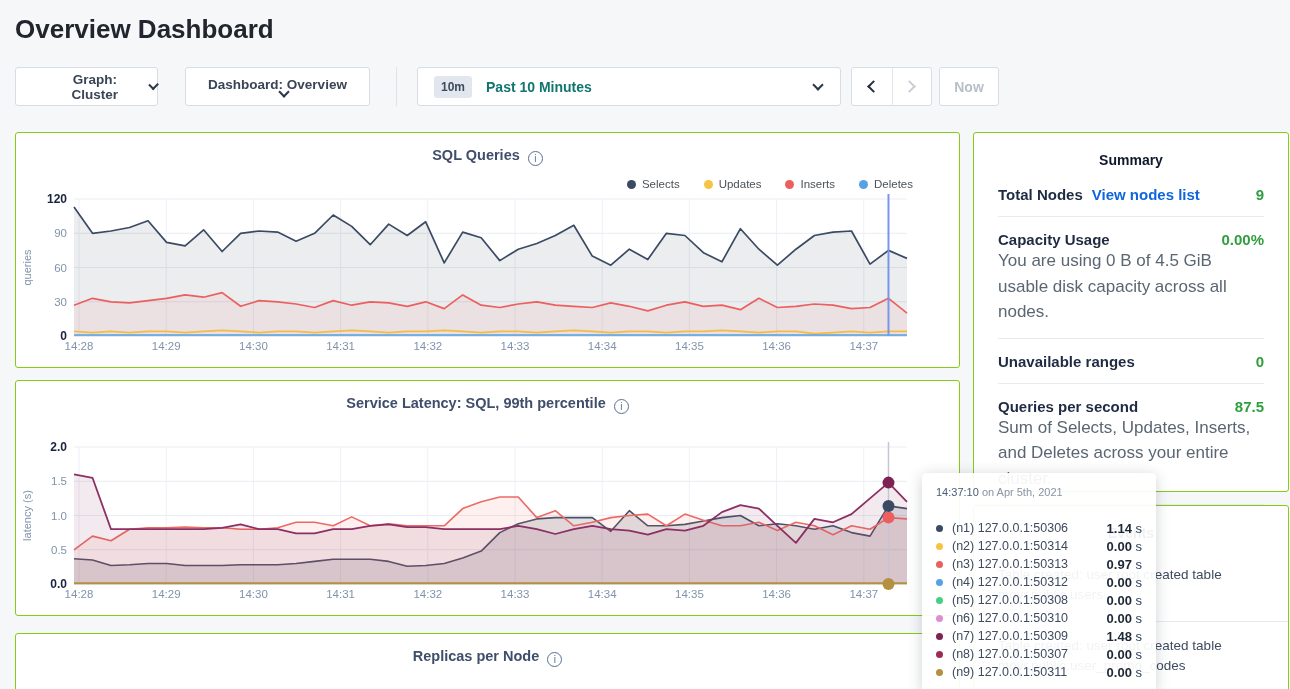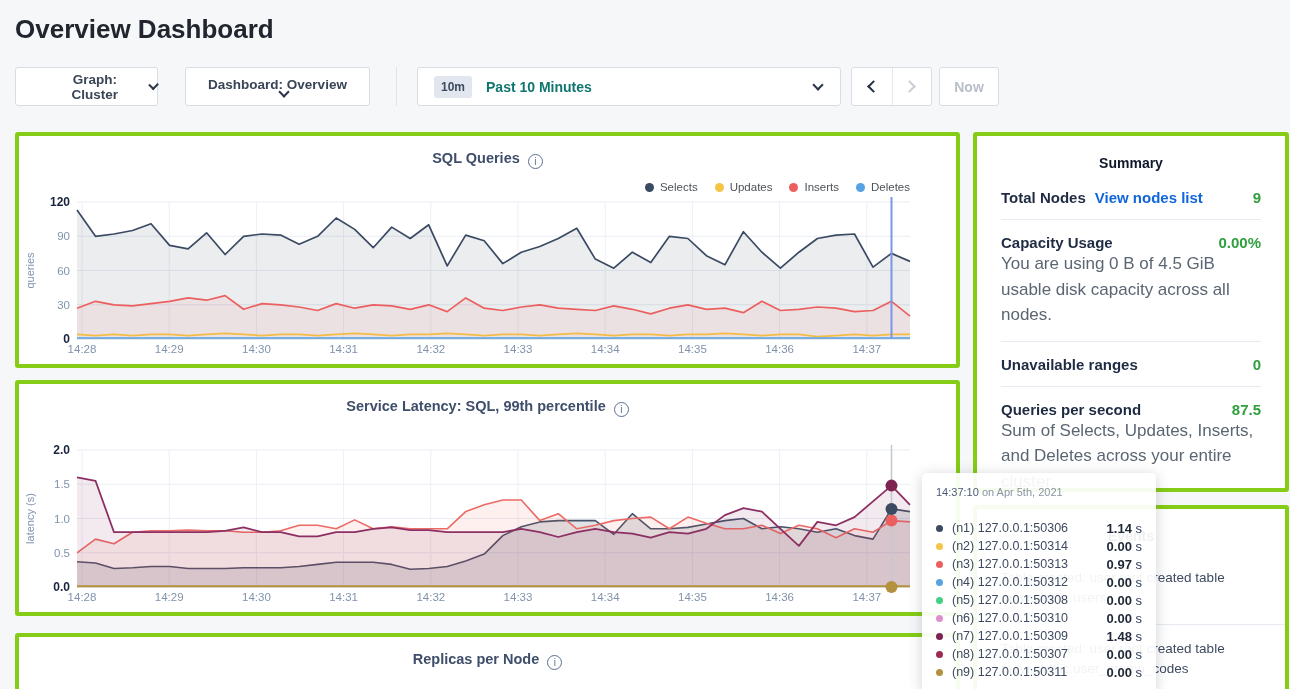--- a/index.html
+++ b/index.html
@@ -29,30 +29,30 @@
                  border:1px solid #d8dde5; border-radius:3px; display:flex; }
   .arrow-btn { width:40px; height:100%; display:flex; align-items:center; justify-content:center;
                background:none; border:none; cursor:pointer; }
   .arrow-btn + .arrow-btn { border-left:1px solid #e4e8ee; }
   .arr { width:9px; height:9px; border-right:2.5px solid #242f42; border-bottom:2.5px solid #242f42; }
   .arr.left  { transform:rotate(135deg); margin-left:4px; }
   .arr.right { transform:rotate(-45deg); margin-right:4px; border-color:#c9ced6; }
   .now-btn { left:939px; width:60px; color:#b9bfc8; font-size:14px; }
 
   
-  .panel { position:absolute; background:#fff; border:4px solid #84cc16; border-radius:3px; }
+  .panel { position:absolute; background:#fff; border:1px solid #84cc16; border-radius:3px; }
   .panel-sql { left:15px; top:132px; width:945px; height:236px; }
   .panel-lat { left:15px; top:380px; width:945px; height:236px; }
   .panel-rep { left:15px; top:633px; width:945px; height:190px; }
   .chart-title { position:absolute; top:14px; left:0; right:0; text-align:center;
                  font-size:14.5px; font-weight:bold; color:#3f4e6b; }
   .info-icon { display:inline-block; width:15px; height:15px; border:1px solid #5a708f; border-radius:50%;
                font-size:10px; line-height:13px; color:#5a708f; text-align:center; font-weight:normal;
                vertical-align:-2px; margin-left:8px; }
-  .legend { position:absolute; top:45px; right:46px; display:flex; gap:17px; }
+  .legend { position:absolute; top:45px; right:46px; display:flex; gap:24px; }
   .legend-item { display:flex; align-items:center; gap:6px; font-size:11.5px; color:#4c5257; cursor:pointer; }
   .legend-dot { width:9px; height:9px; border-radius:50%; }
   svg.chart { position:absolute; left:1px; top:60px; }
 
   
   .panel-summary { left:973px; top:132px; width:316px; height:360px; padding:0 24px; }
   .panel-events  { left:973px; top:505px; width:316px; height:230px; padding:0 0; }
   .summary-title { text-align:center; font-size:14px; font-weight:bold; color:#0f172a; padding:19px 0 4px; }
   .srow { border-bottom:1px solid #e7eaf0; padding:14px 0 13px; }
   .srow:last-child { border-bottom:none; }

